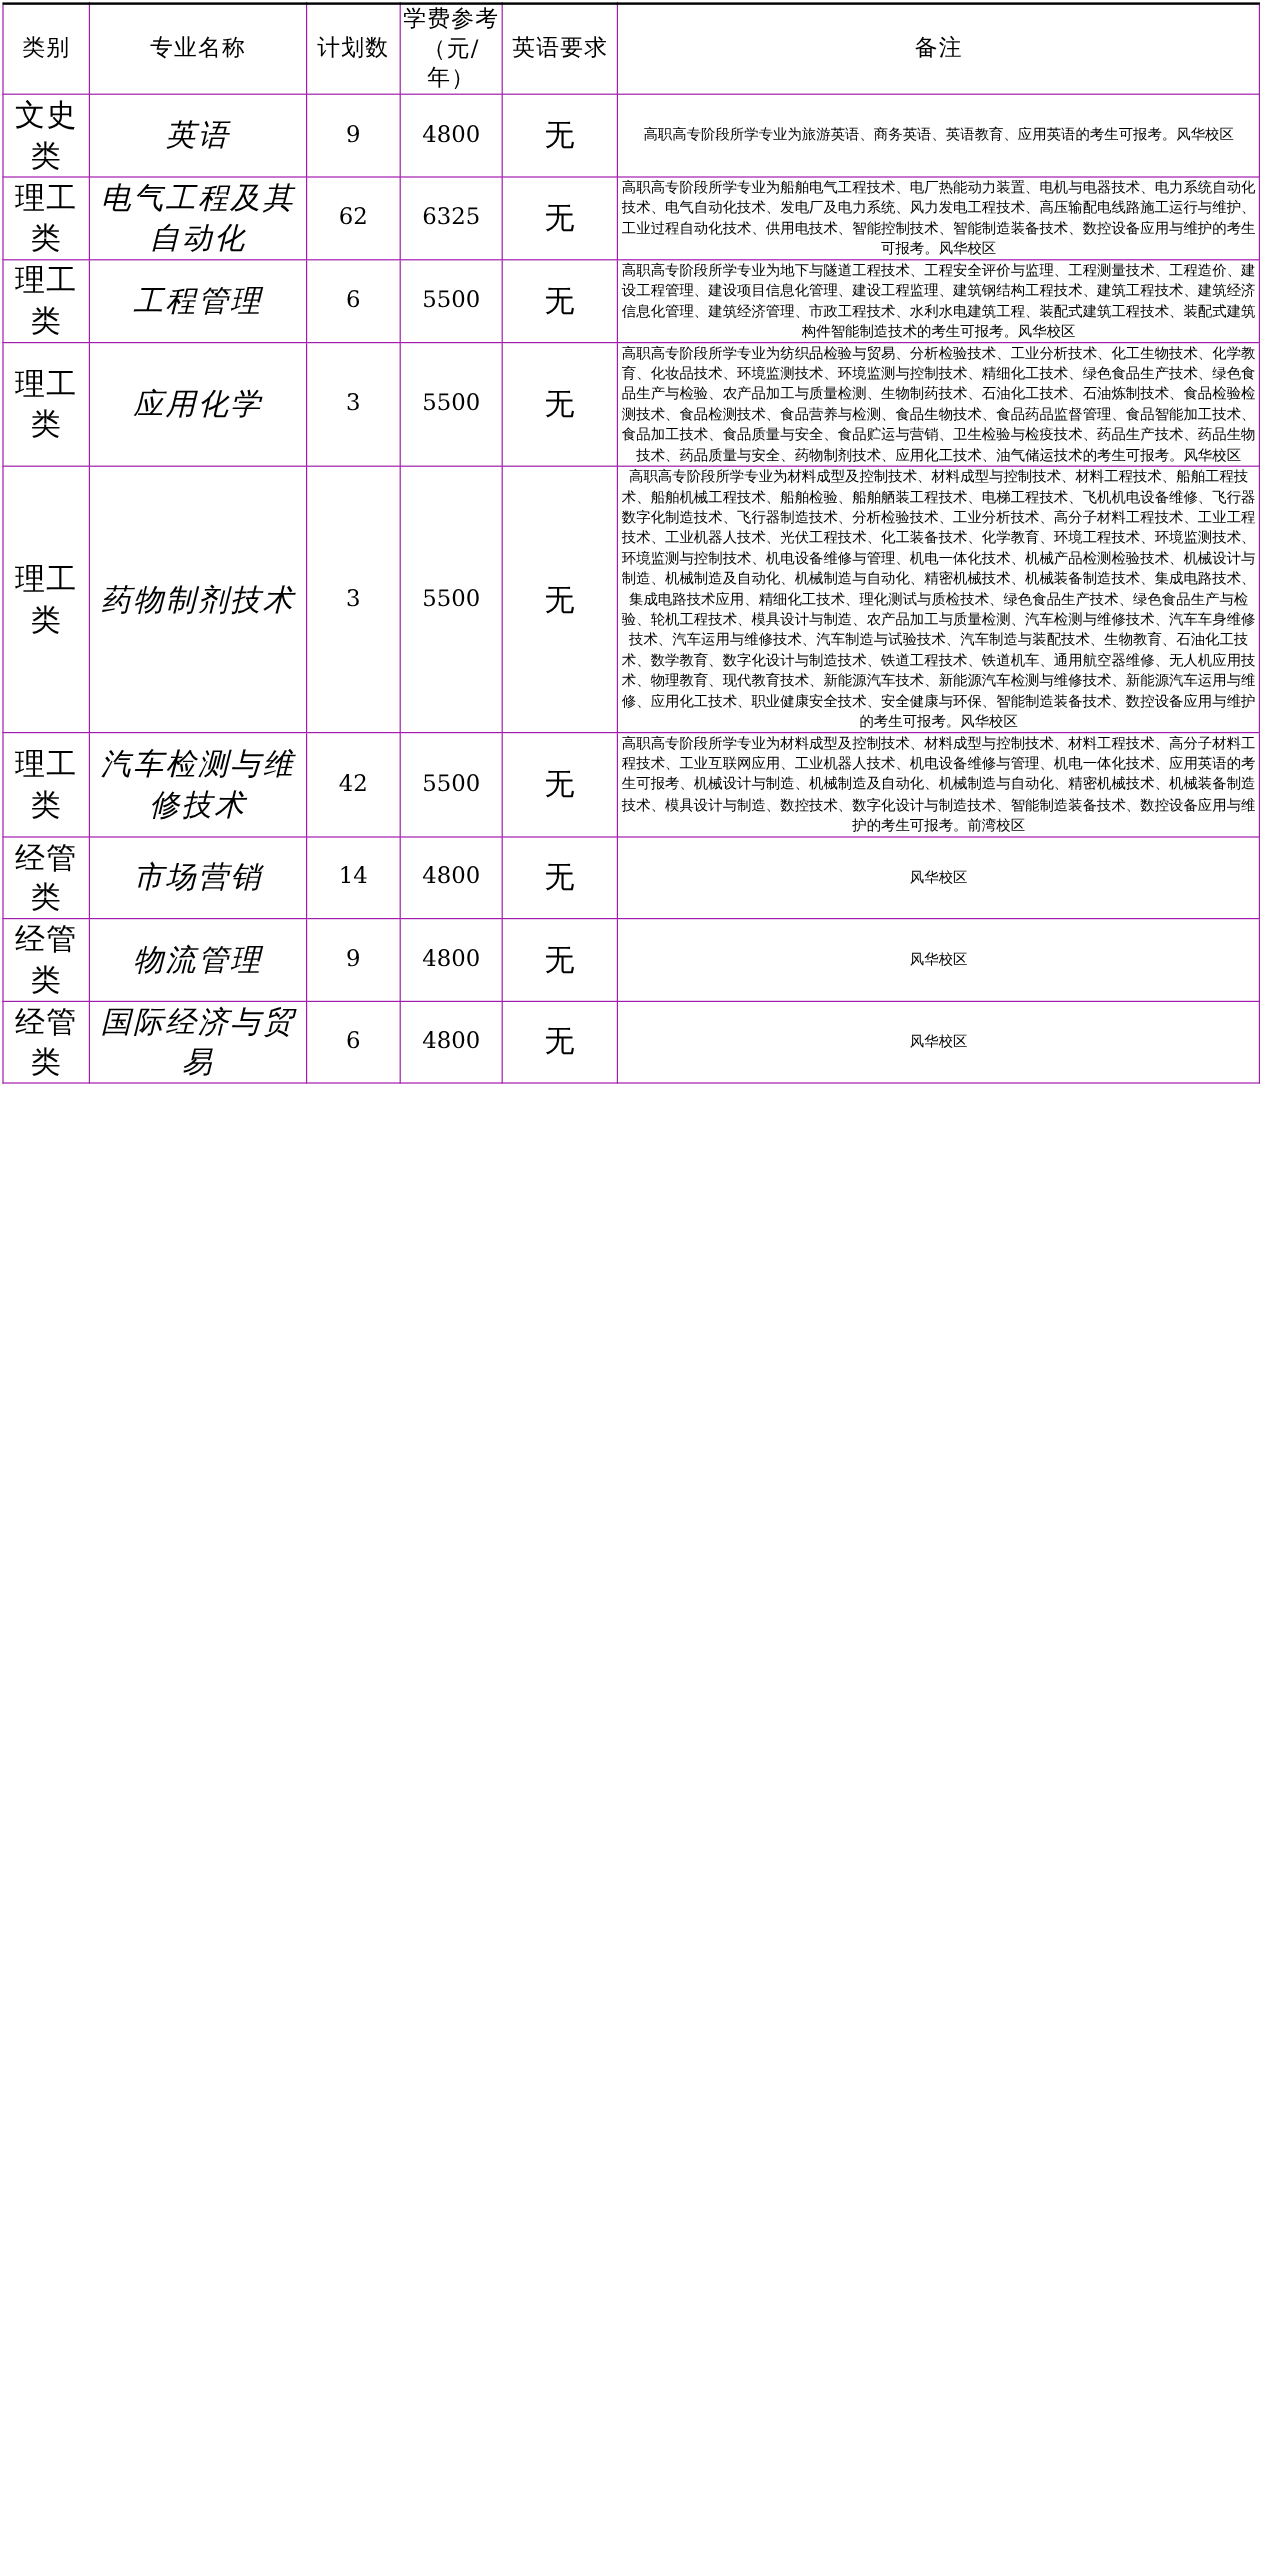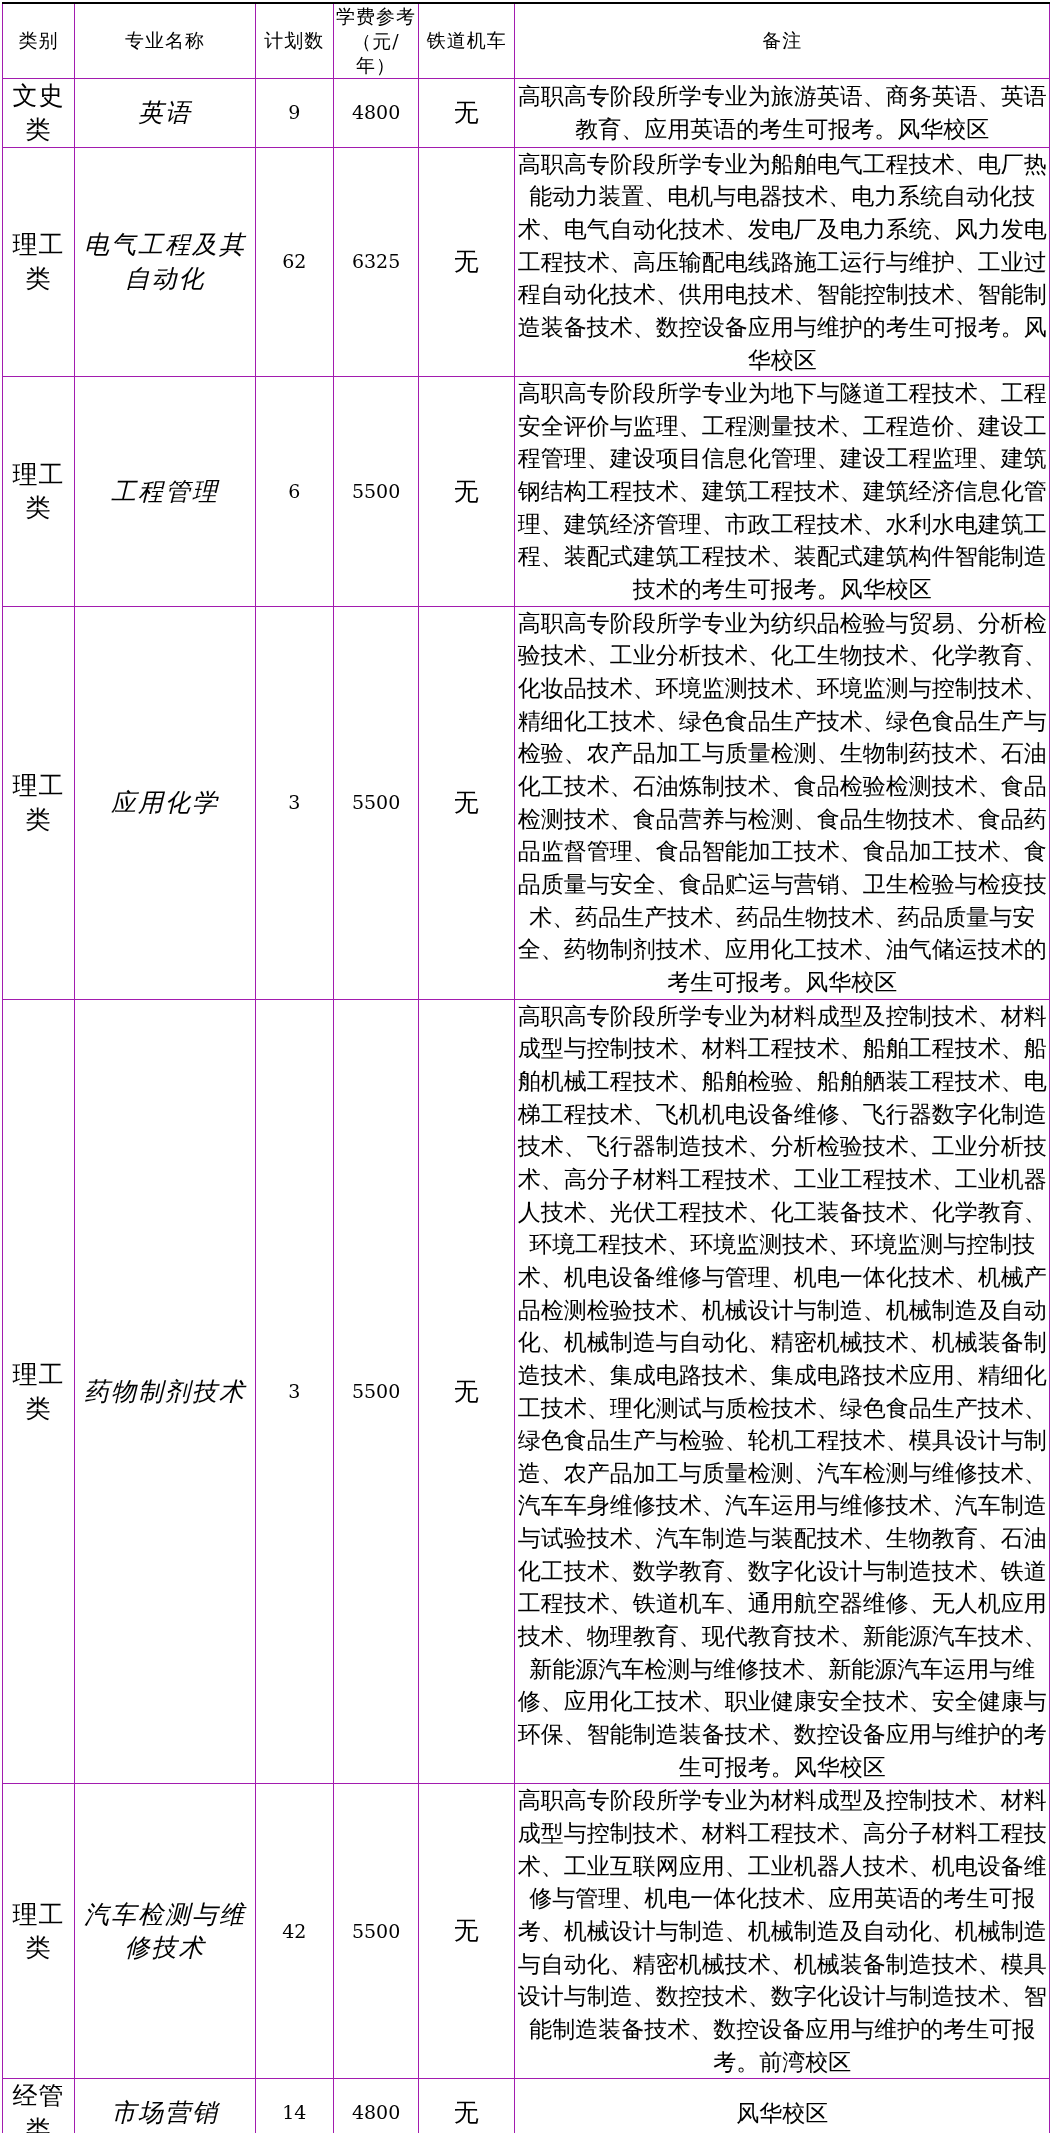--- a/index.html
+++ b/index.html
@@ -61,21 +61,21 @@
   td.cell-major { letter-spacing: 2px; font-style: italic; }
   td.cell-plan,
   td.cell-tuition {
     letter-spacing: 0;
     font-size: 19px;
   }
   td.cell-remark {
     text-align: left;
     padding: 3px 5px 3px 6px;
     line-height: 1.42;
-    font-size: 23px;
+    font-size: 12px;
     letter-spacing: 0px;
     word-break: break-all;
     vertical-align: top;
   }
   td.cell-remark.centered {
     text-align: center;
     vertical-align: middle;
   }
   
   #admissions-table { border-top: 2px solid #000; }
@@ -95,21 +95,21 @@
   </colgroup>
   <thead>
     <tr>
       <td>类别</td>
       <td>专业名称</td>
       <td>计划数</td>
       <td>
         <span class="two-line">学费参考</span>
         <span class="two-line">（元/年）</span>
       </td>
-      <td>铁道机车</td>
+      <td>英语要求</td>
       <td>备注</td>
     </tr>
   </thead>
   <tbody id="table-body">
       <tr>
         <td class="cell-category">文史类</td>
         <td class="cell-major">英语</td>
         <td class="cell-plan">9</td>
         <td class="cell-tuition">4800</td>
         <td class="cell-english">无</td>

